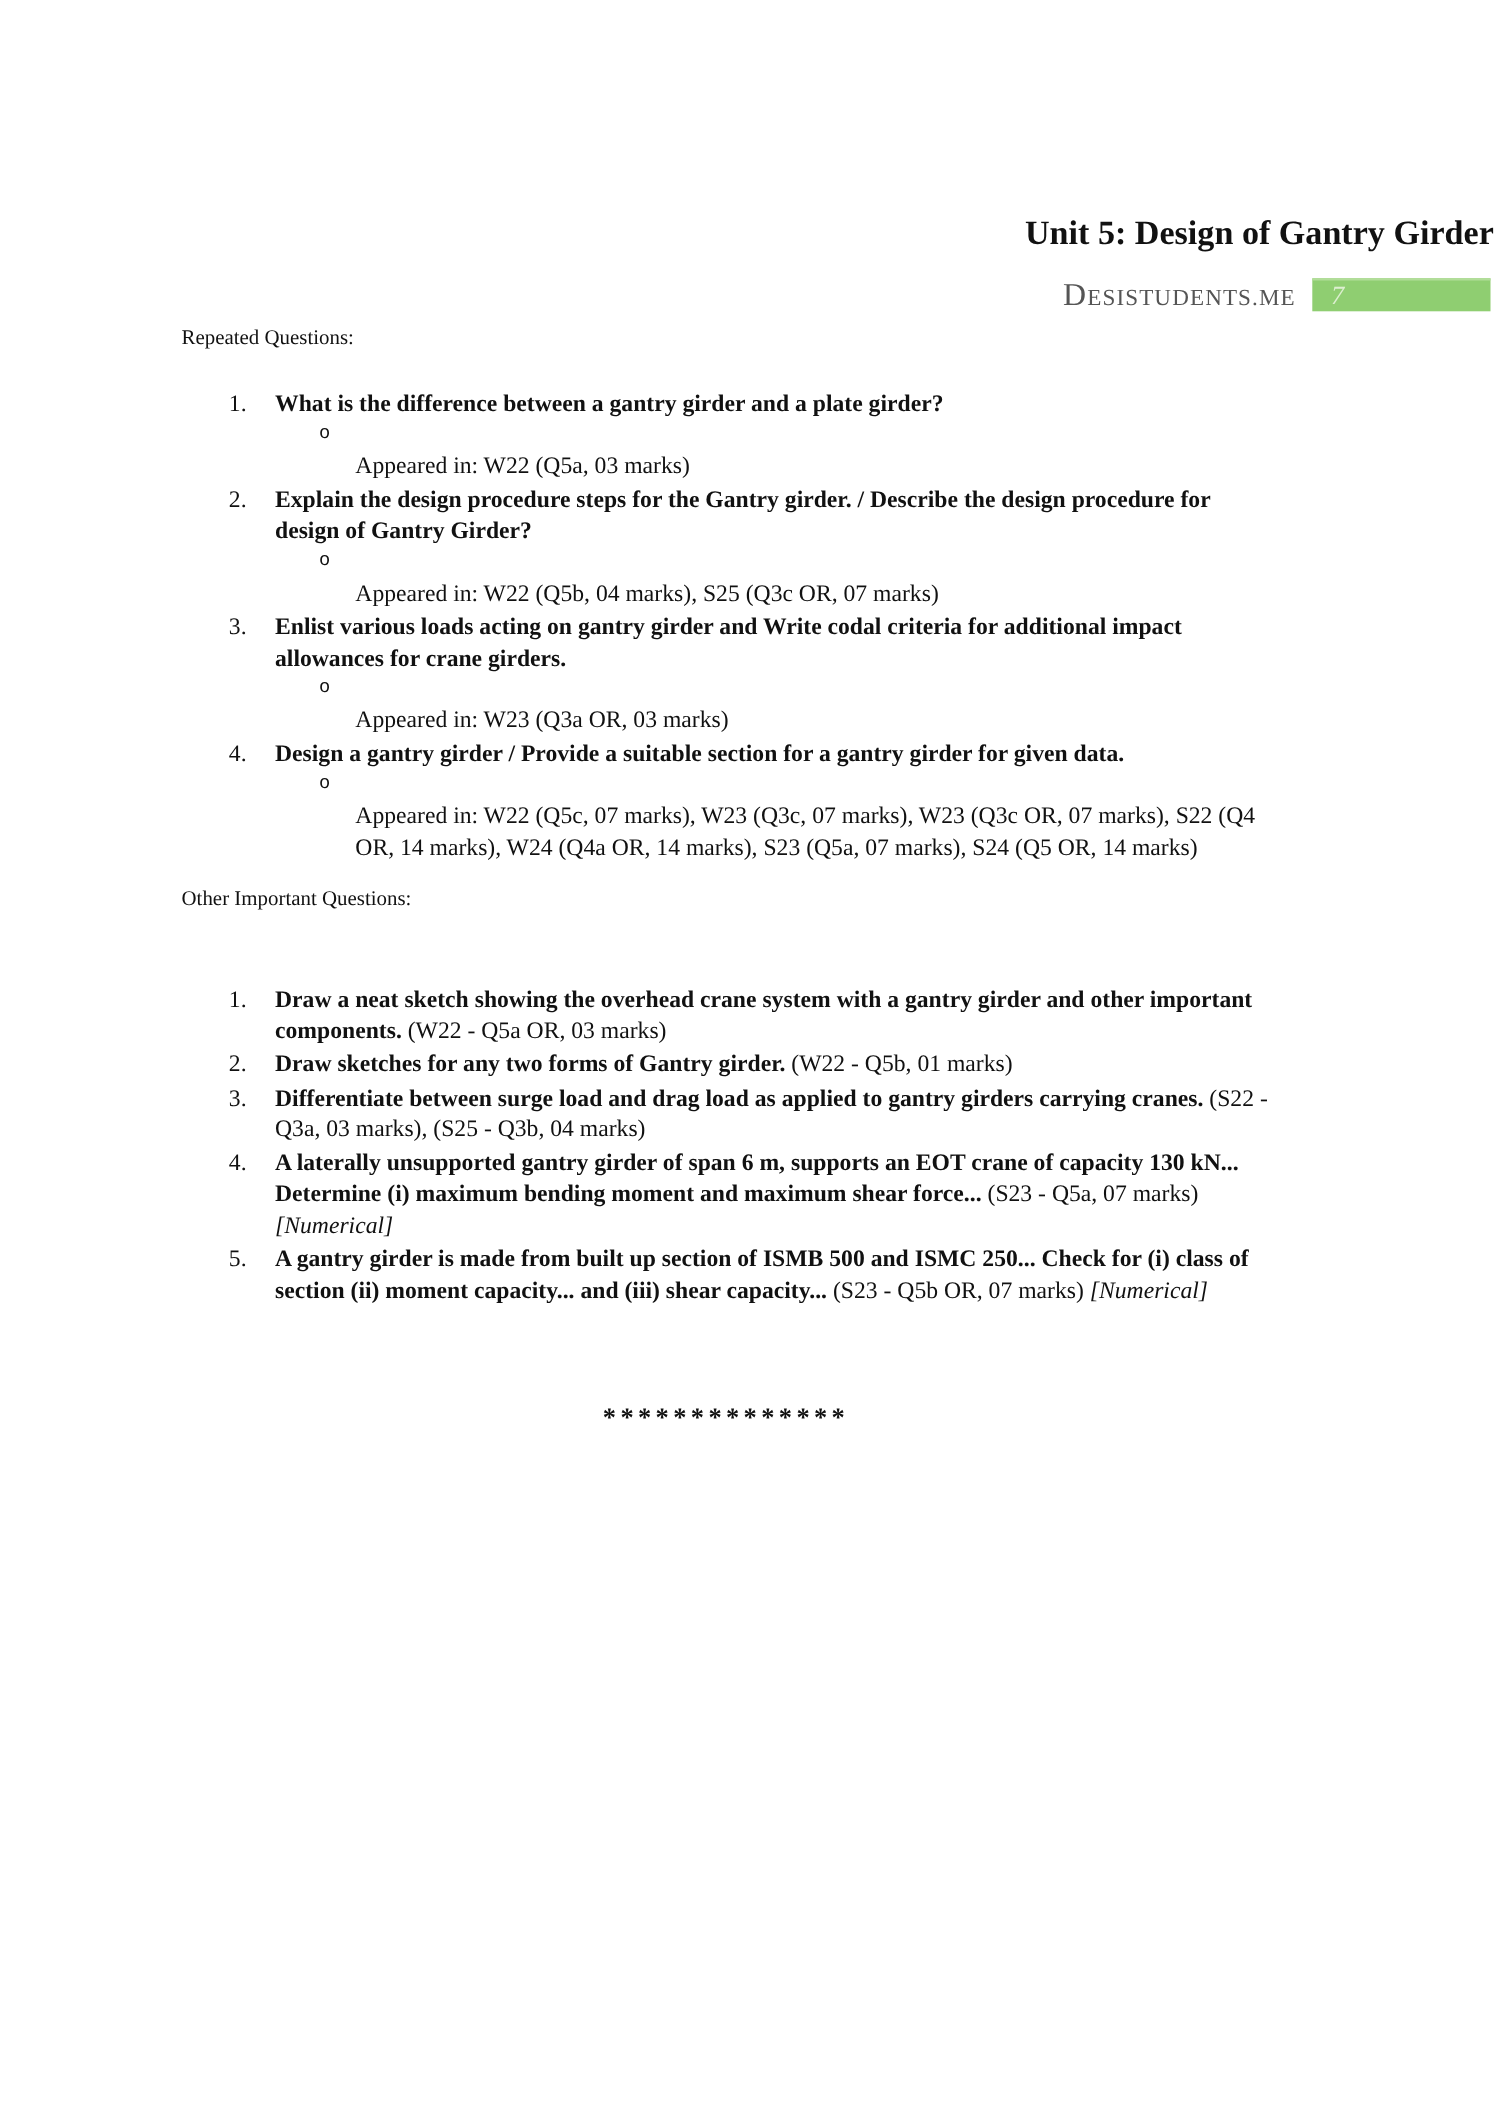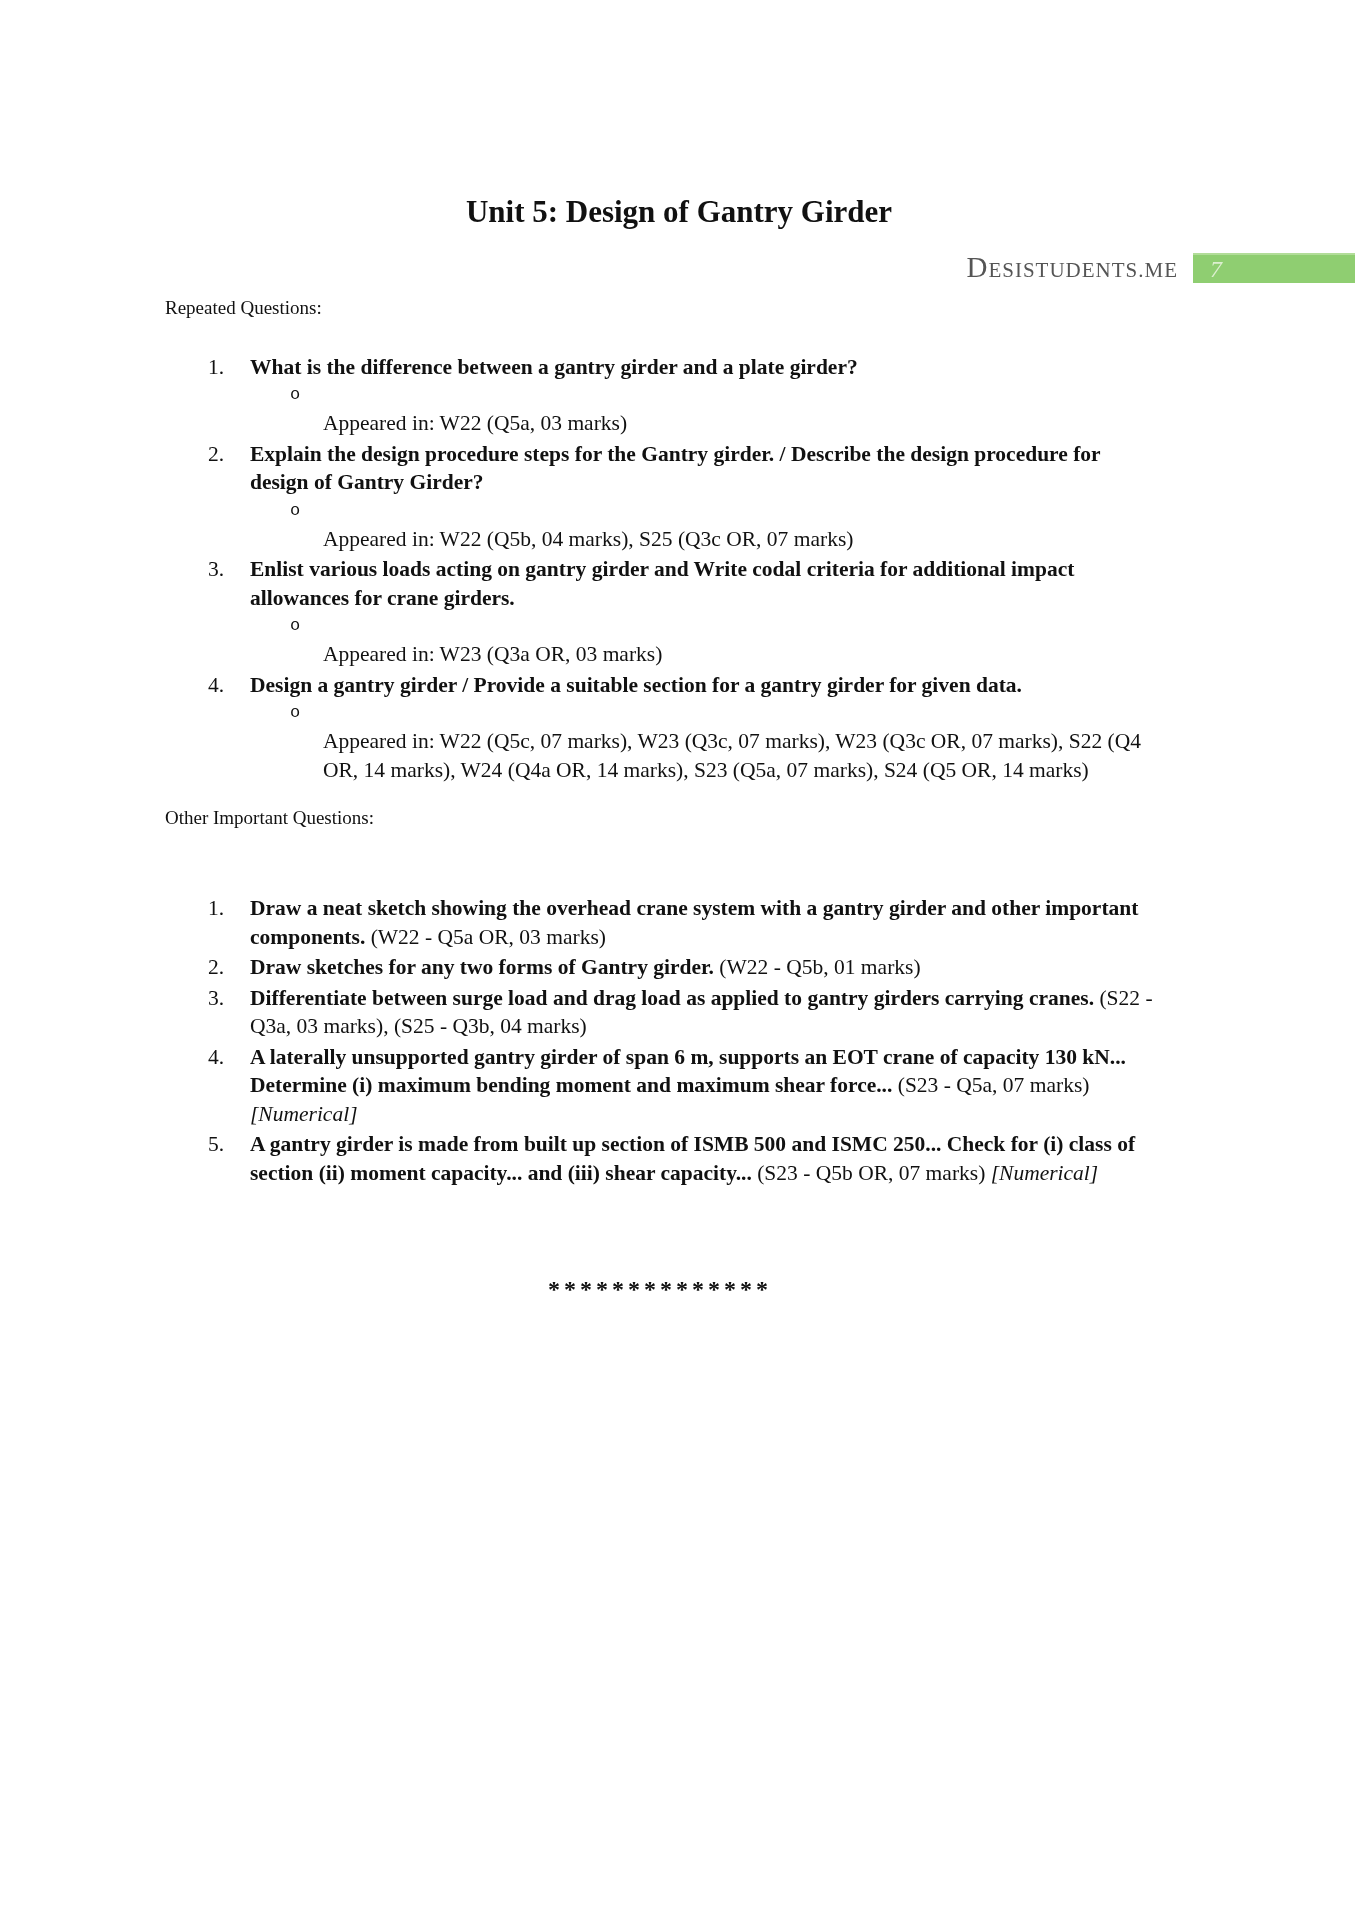--- a/index.html
+++ b/index.html
@@ -9,39 +9,39 @@
     font-family:"Liberation Serif","DejaVu Serif",serif;
     color:#111111;
     position:relative;
     overflow:hidden;
   }
   .page { position:relative; width:1358px; height:1920px; background:#ffffff; }
 
   
   .page-header {
     position:absolute; top:58px; left:0; right:0;
-    display:flex; justify-content:flex-end; align-items:flex-start;
+    display:flex; justify-content:flex-end; align-items:center;
   }
   .site { color:#555555; letter-spacing:1px; margin-right:15px; white-space:nowrap; }
   .site-d { font-size:29px; line-height:1; }
   .site-rest { font-size:21px; line-height:1; }
   .page-badge {
     width:162px; height:30px; margin-right:3px;
     background:#8fce71; border-top:2px solid #b2dd99;
     display:flex; align-items:center;
   }
   .page-num {
     margin-left:17px; font-style:italic; font-size:24px;
     color:#ddefd0; line-height:1;
   }
 
   
   .doc-title {
     margin-top:195px;
-    text-align:center;
+    text-align:right;
     font-size:31px; font-weight:bold; line-height:1.1;
   }
 
   
   .content { margin-left:165px; width:990px; font-size:21.5px; }
 
   .section-heading { font-size:19px; font-weight:normal; line-height:1.15; }
   .section-heading.first { margin-top:68px; }
   .section-heading.second { margin-top:23px; }
 

